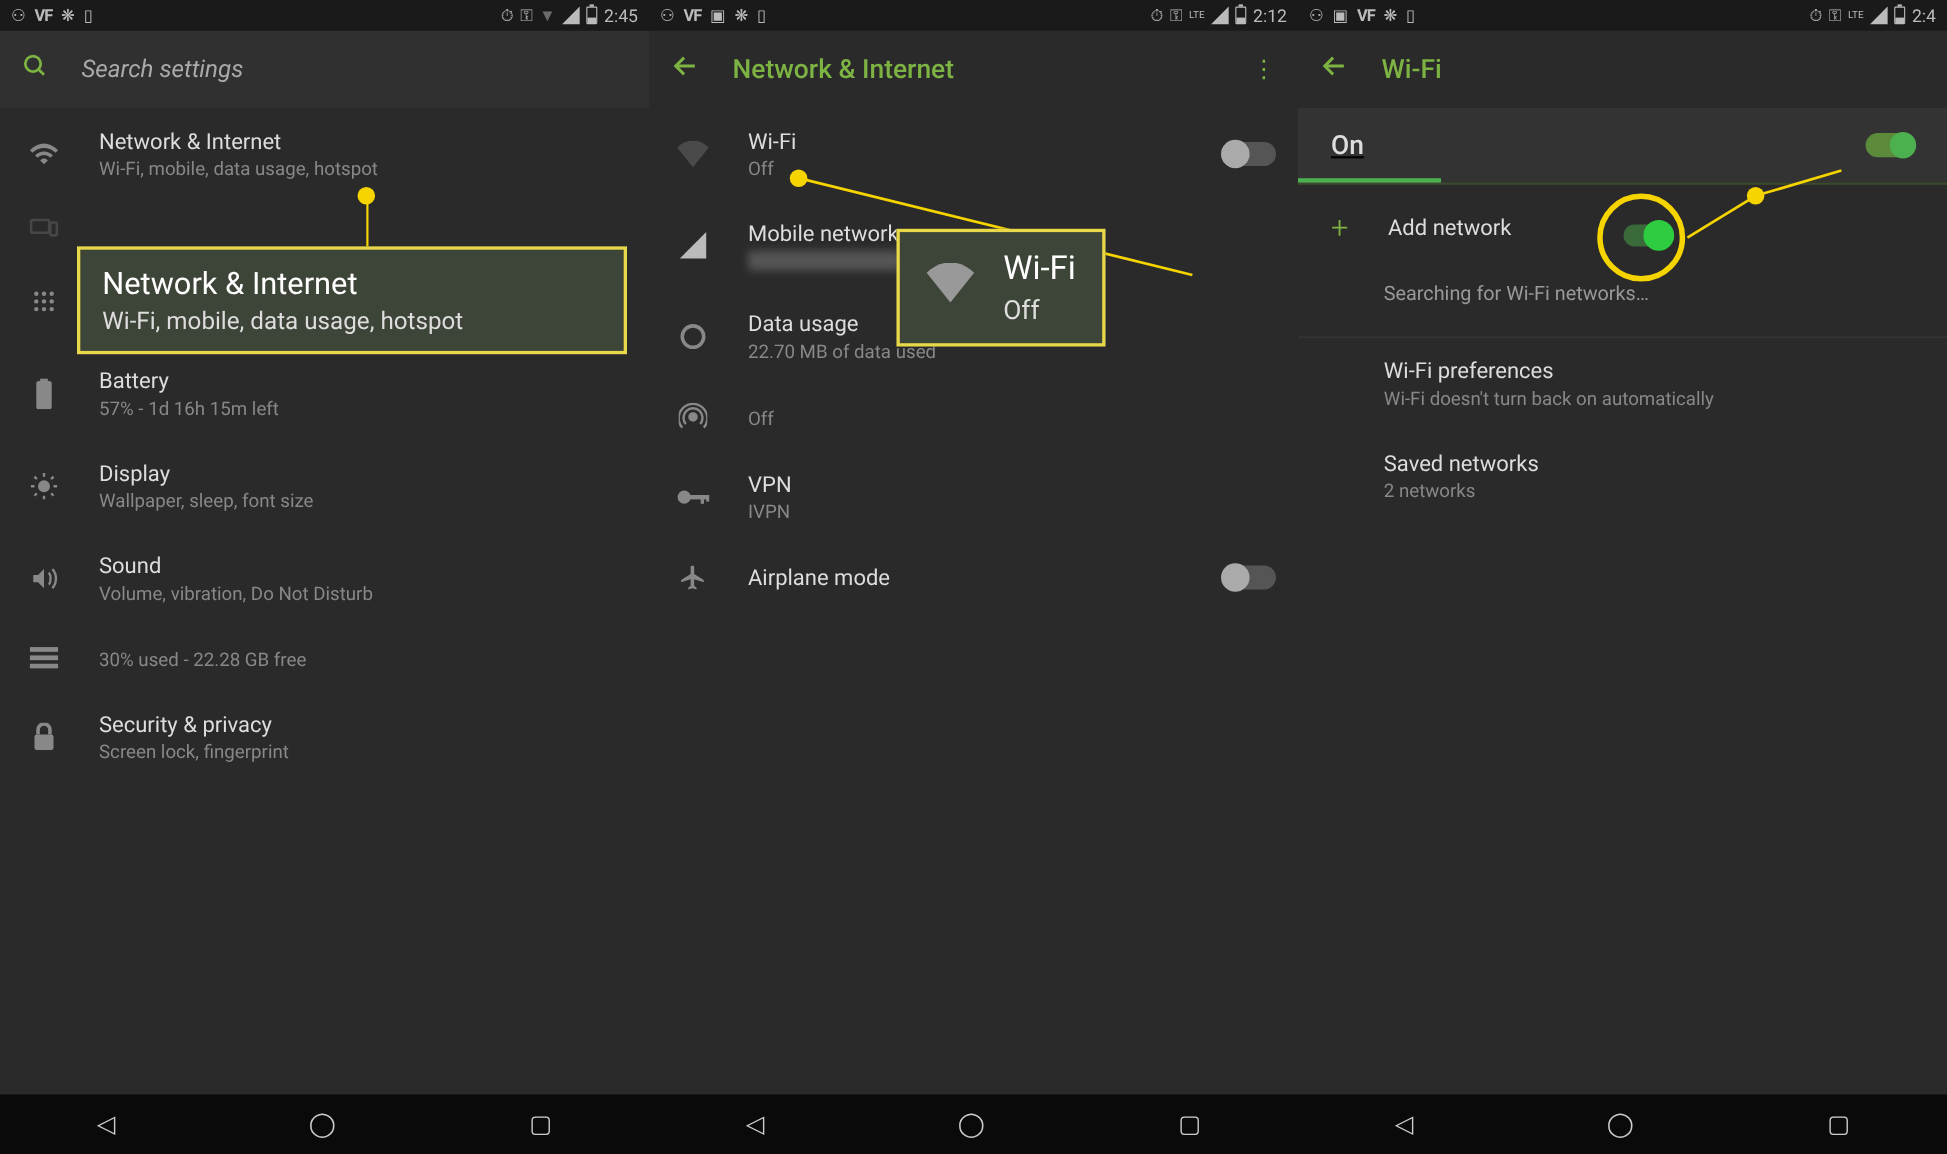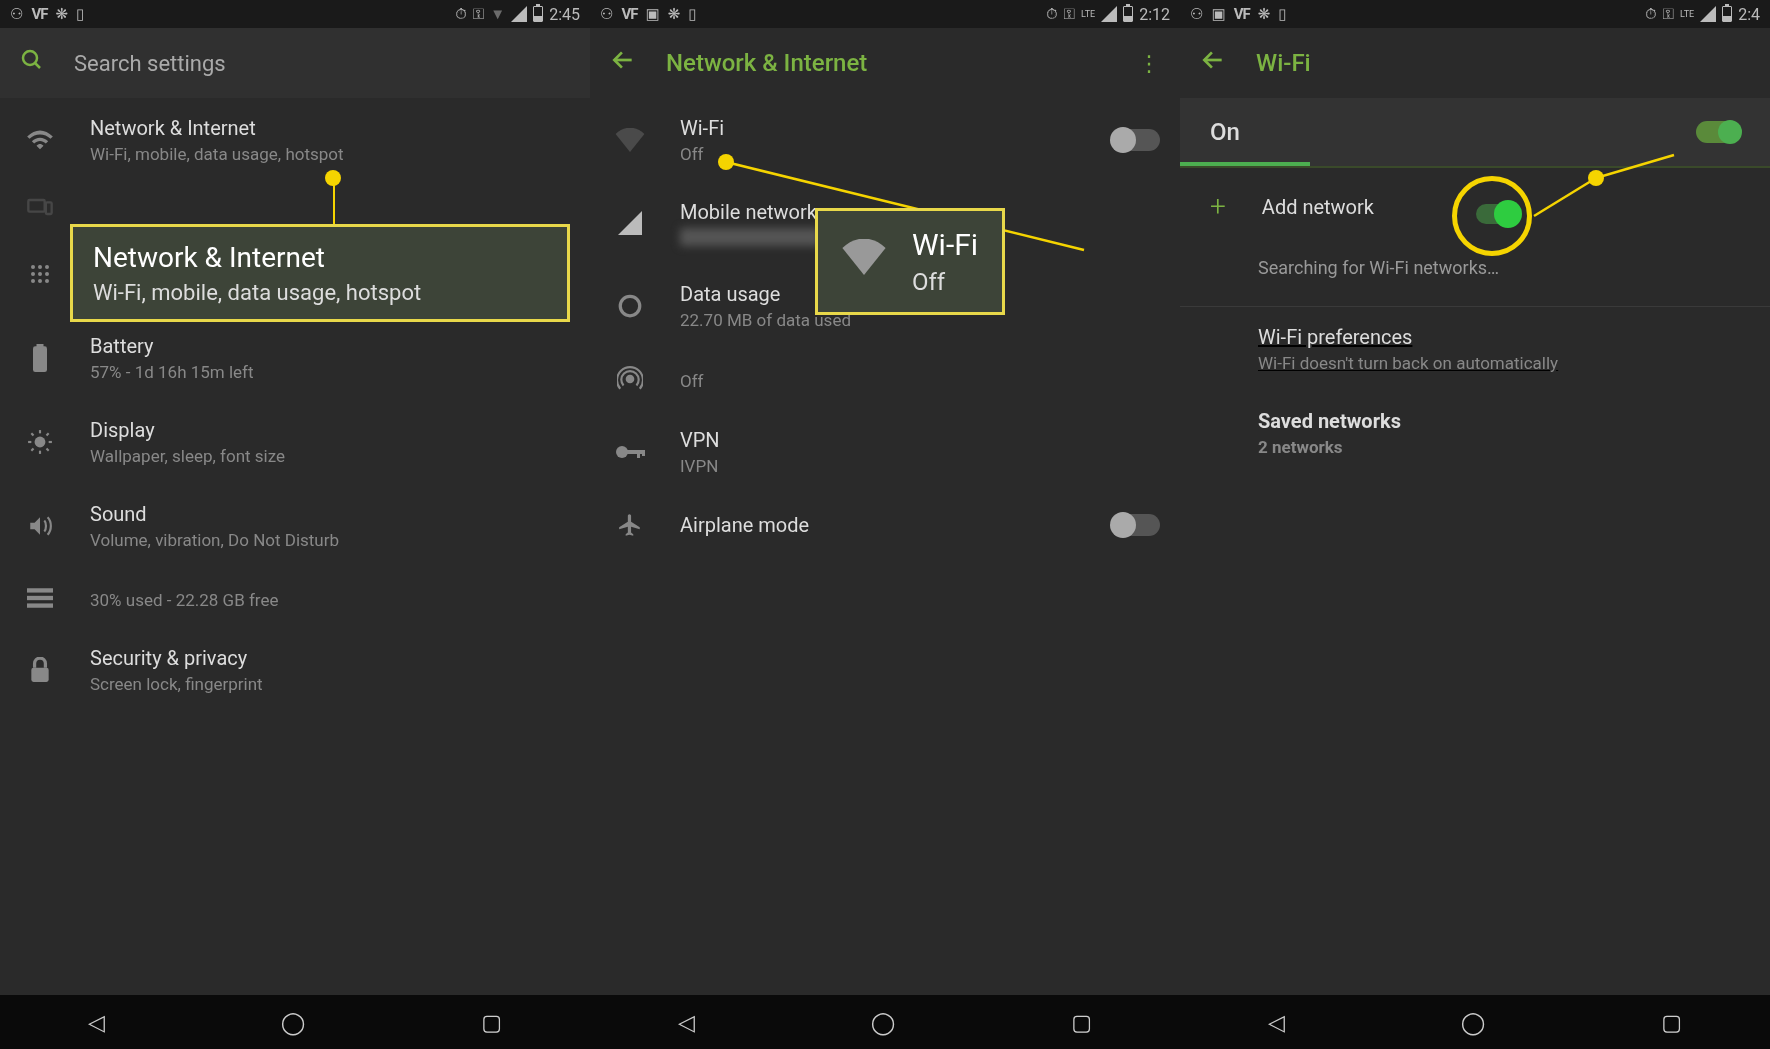--- a/index.html
+++ b/index.html
@@ -38,20 +38,21 @@
   .status-icon { font-size: 15px; color: #bbb; }
 
   
   .search-bar {
     height: 70px;
     display: flex;
     align-items: center;
     padding: 0 20px;
     gap: 30px;
     background: #303030;
+    font-style: italic;
   }
   .search-icon { color: #7cb342; font-size: 24px; }
   .search-text { color: #aaa; font-size: 22px; }
 
   .app-bar {
     height: 70px;
     display: flex;
     align-items: center;
     padding: 0 20px;
     gap: 30px;
@@ -98,21 +99,21 @@
     border-bottom-width: 4px;
     position: relative;
   }
   .wifi-on-header::after {
     content:"";
     position:absolute;
     bottom:0; left:0;
     width: 130px; height:4px;
     background:#4caf50;
   }
-  .wifi-on-header { border-bottom: 2px solid #3a4a2a; }
+  .wifi-on-header { border-bottom: 2px solid #3a4a2a; text-decoration: underline; }
   .wifi-on-title { color: #ddd; font-size: 24px; font-weight: 500; }
   .toggle-big {
     width: 44px; height: 22px; background: #5a8a3a; border-radius: 11px; position: relative;
   }
   .toggle-big::after {
     content:""; position:absolute; width:24px; height:24px; background:#4caf50;
     border-radius:50%; top:-1px; right:-2px;
   }
 
   .add-network {
@@ -526,25 +527,25 @@
   <div style="position:absolute; left:296px; top:204px;">
     <div style="width:40px;height:20px;background:#3a6a3a;border-radius:10px;position:relative;">
       <div style="position:absolute;width:28px;height:28px;background:#2ecc40;border-radius:50%;top:-4px;right:-6px;"></div>
     </div>
   </div>
 
   <div class="searching-text" style="padding:12px 30px 28px 78px;color:#999;font-size:18px;">Searching for Wi-Fi networks…</div>
 
   <div class="divider-thin"></div>
 
-  <div class="pref-item" style="padding-left:78px;text-decoration:underline;">
+  <div class="pref-item" style="padding-left:78px;">
     <div class="list-title">Wi-Fi preferences</div>
     <div class="list-sub">Wi-Fi doesn't turn back on automatically</div>
   </div>
-  <div class="pref-item" style="padding-left:78px;font-weight:bold;">
+  <div class="pref-item" style="padding-left:78px;">
     <div class="list-title">Saved networks</div>
     <div class="list-sub">2 networks</div>
   </div>
 
   <div class="nav-bar">
     <span class="nav-icon">◁</span>
     <span class="nav-icon">◯</span>
     <span class="nav-icon">▢</span>
   </div>
 

